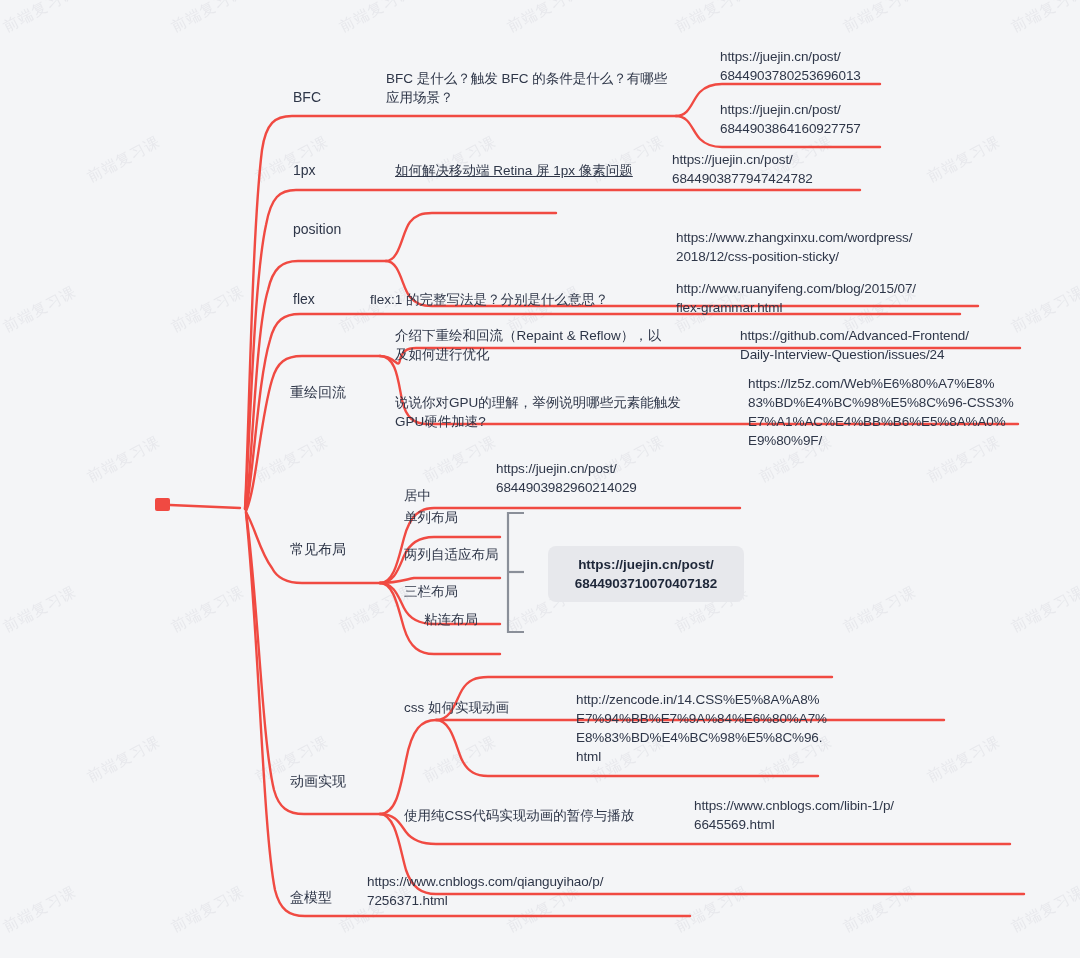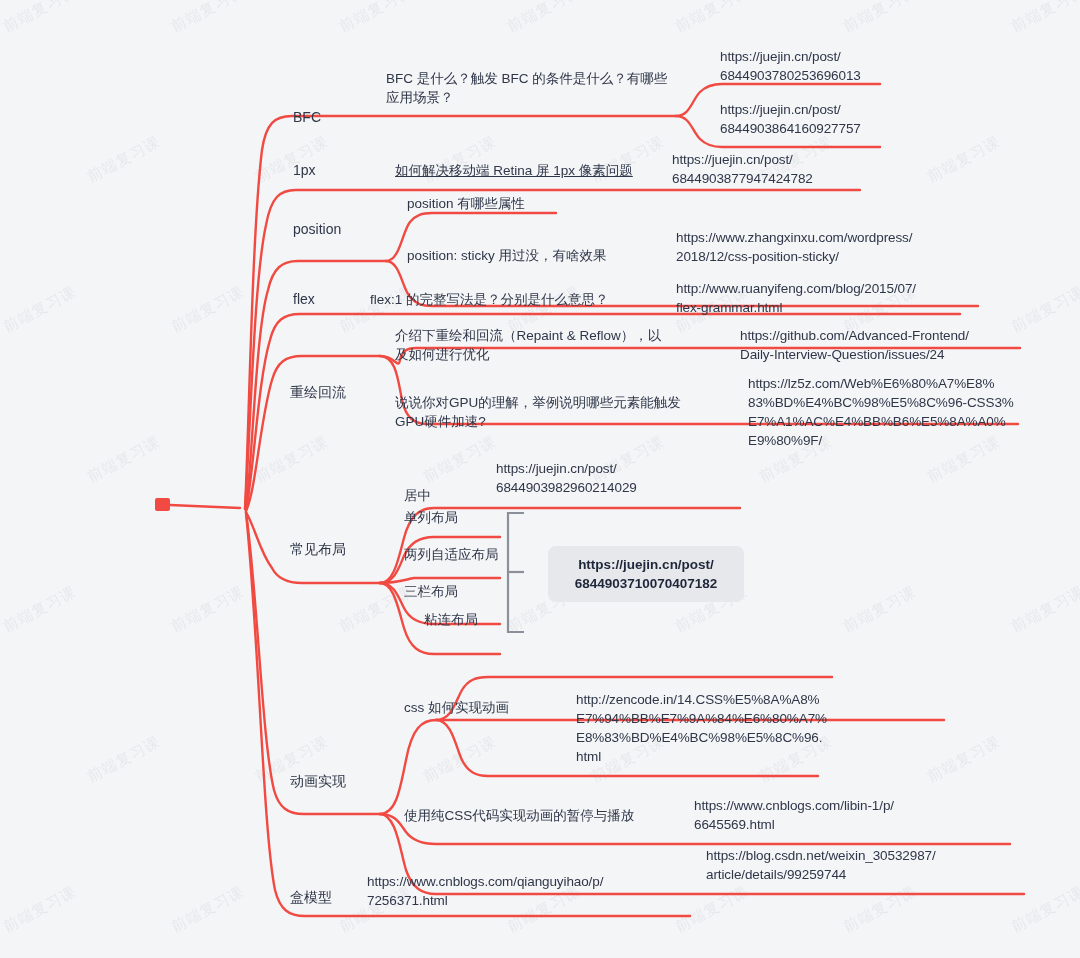--- a/index.html
+++ b/index.html
@@ -173,36 +173,34 @@
     <g stroke="#8A8F99" stroke-width="2.2" fill="none" stroke-linecap="butt">
       <path d="M524,513 L508,513 L508,632 L524,632"></path>
       <path d="M508,572 L524,572"></path>
     </g>
   </svg>
 
   <div id="labels">
 
     <div id="root-stub"></div>
 
-    <div class="node lvl1" style="left:293px;top:88px;margin-top:20px;">BFC</div>
+    <div class="node lvl1" style="left:293px;top:88px;">BFC</div>
     <div class="node topic" style="left:386px;top:69px;width:290px;">BFC 是什么？触发 BFC 的条件是什么？有哪些
 应用场景？</div>
     <div class="node url" style="left:720px;top:47px;width:250px;">https://juejin.cn/post/
 6844903780253696013</div>
     <div class="node url" style="left:720px;top:100px;width:250px;">https://juejin.cn/post/
 6844903864160927757</div>
 
     <div class="node lvl1" style="left:293px;top:161px;">1px</div>
     <div class="node topic" style="left:395px;top:161px;width:300px;text-decoration:underline;">如何解决移动端 Retina 屏 1px 像素问题</div>
     <div class="node url" style="left:672px;top:150px;width:260px;">https://juejin.cn/post/
 6844903877947424782</div>
 
     <div class="node lvl1" style="left:293px;top:220px;">position</div>
-    <div class="node topic" style="left:407px;top:194px;width:260px;">position 有哪些属性</div>
-    <div class="node topic" style="left:407px;top:246px;width:270px;">position: sticky 用过没，有啥效果</div>
     <div class="node url" style="left:676px;top:228px;width:300px;">https://www.zhangxinxu.com/wordpress/
 2018/12/css-position-sticky/</div>
 
     <div class="node lvl1" style="left:293px;top:290px;">flex</div>
     <div class="node topic" style="left:370px;top:290px;width:290px;">flex:1 的完整写法是？分别是什么意思？</div>
     <div class="node url" style="left:676px;top:279px;width:290px;">http://www.ruanyifeng.com/blog/2015/07/
 flex-grammar.html</div>
 
     <div class="node lvl1" style="left:290px;top:383px;">重绘回流</div>
     <div class="node topic" style="left:395px;top:326px;width:300px;">介绍下重绘和回流（Repaint &amp; Reflow），以
@@ -232,21 +230,19 @@
 
     <div class="node lvl1" style="left:290px;top:772px;">动画实现</div>
     <div class="node topic" style="left:404px;top:698px;">css 如何实现动画</div>
     <div class="node url" style="left:576px;top:690px;width:290px;">http://zencode.in/14.CSS%E5%8A%A8%
 E7%94%BB%E7%9A%84%E6%80%A7%
 E8%83%BD%E4%BC%98%E5%8C%96.
 html</div>
     <div class="node topic" style="left:404px;top:806px;">使用纯CSS代码实现动画的暂停与播放</div>
     <div class="node url" style="left:694px;top:796px;width:290px;">https://www.cnblogs.com/libin-1/p/
 6645569.html</div>
-    <div class="node url" style="left:706px;top:846px;width:300px;">https://blog.csdn.net/weixin_30532987/
-article/details/99259744</div>
 
     <div class="node lvl1" style="left:290px;top:888px;">盒模型</div>
     <div class="node url" style="left:367px;top:872px;width:300px;">https://www.cnblogs.com/qianguyihao/p/
 7256371.html</div>
 
   </div>
 </div>
 
 </body></html>

